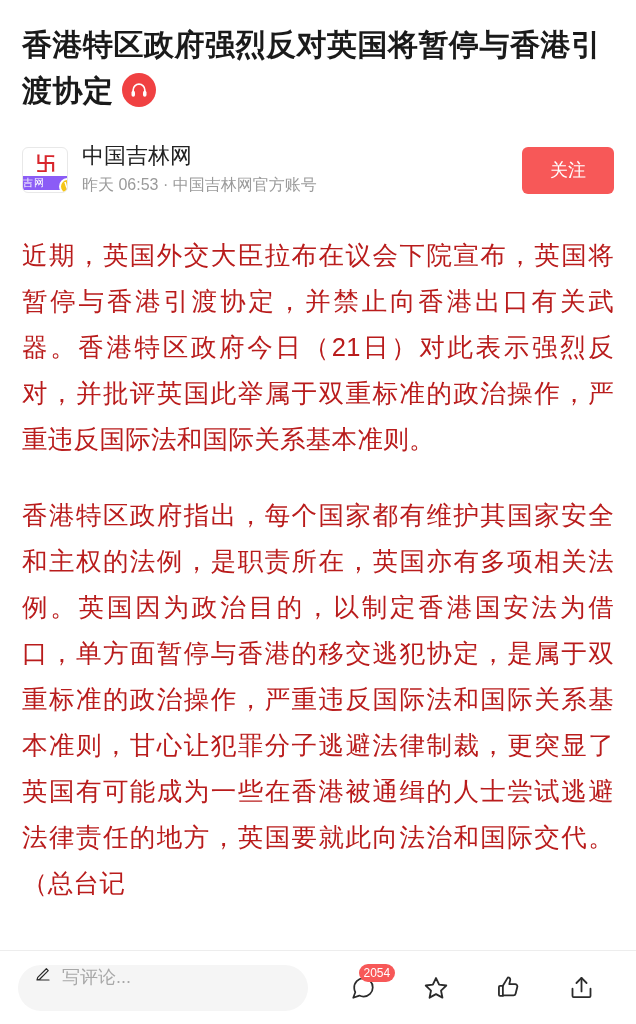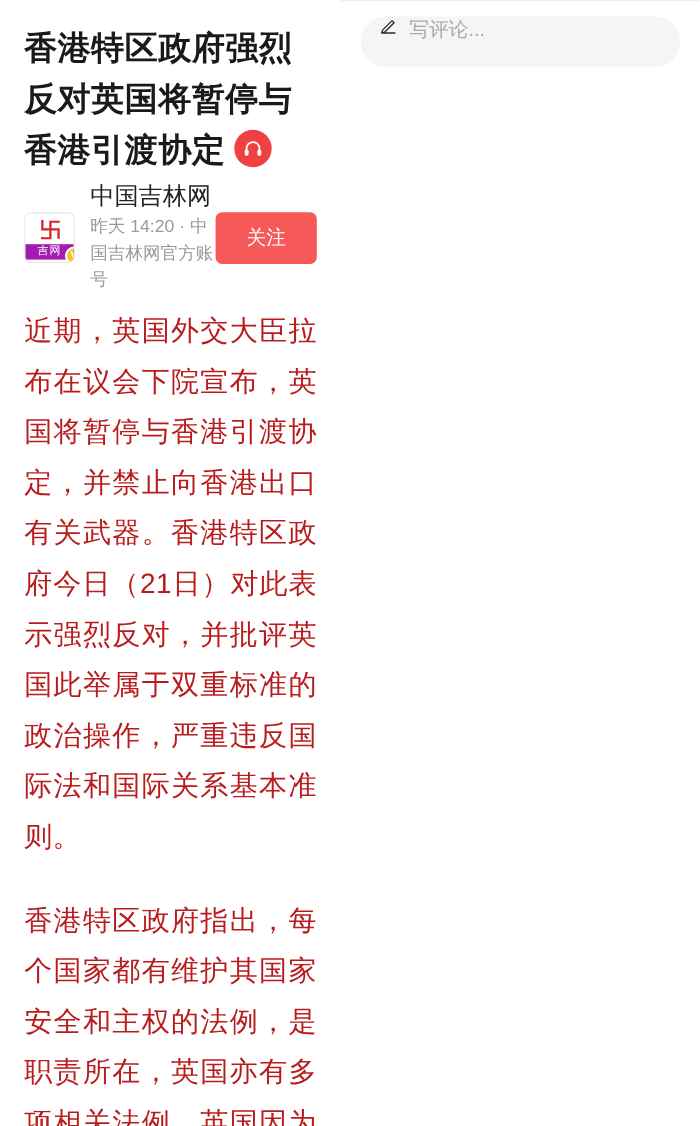--- a/index.html
+++ b/index.html
@@ -9,20 +9,21 @@
     background: #ffffff;
     font-family: "Liberation Sans", sans-serif;
     overflow: hidden;
   }
   .page {
     position: relative;
     width: 636px;
     height: 1024px;
     background: #ffffff;
     display: flex;
+    flex-direction: column;
   }
   .article {
     flex: 1 1 auto;
     overflow: hidden;
     padding: 22px 22px 0 22px;
   }
   .headline {
     font-size: 30px;
     line-height: 46px;
     font-weight: bold;
@@ -70,24 +71,24 @@
     font-size: 19px;
     line-height: 24px;
     text-align: center;
     font-weight: bold;
   }
   .avatar .logo-text {
     position: absolute;
     left: 0;
     bottom: 2px;
     width: 100%;
-    text-align: center;
+    text-align: left;
     font-size: 10px;
     color: #ffffff;
-    background: #a21caf;
+    background: #8b5cf6;
     line-height: 14px;
     letter-spacing: 1px;
   }
   .verified {
     position: absolute;
     left: 36px;
     top: 30px;
     width: 17px;
     height: 17px;
     border-radius: 50%;
@@ -223,21 +224,21 @@
     </h1>
 
     <div class="byline">
       <div class="avatar">
         <div class="logo-mark">卐</div>
         <div class="logo-text">吉网</div>
         <div class="verified">V</div>
       </div>
       <div class="byline-text">
         <div class="source-name">中国吉林网</div>
-        <div class="source-meta">昨天 14:20 · 中国吉林网官方账号</div>
+        <div class="source-meta">昨天 06:53 · 中国吉林网官方账号</div>
       </div>
       <button class="follow-btn">关注</button>
     </div>
 
     <div class="body-text">
       <p>近期，英国外交大臣拉布在议会下院宣布，英国将暂停与香港引渡协定，并禁止向香港出口有关武器。香港特区政府今日（21日）对此表示强烈反对，并批评英国此举属于双重标准的政治操作，严重违反国际法和国际关系基本准则。</p>
       <p>香港特区政府指出，每个国家都有维护其国家安全和主权的法例，是职责所在，英国亦有多项相关法例。英国因为政治目的，以制定香港国安法为借口，单方面暂停与香港的移交逃犯协定，是属于双重标准的政治操作，严重违反国际法和国际关系基本准则，甘心让犯罪分子逃避法律制裁，更突显了英国有可能成为一些在香港被通缉的人士尝试逃避法律责任的地方，英国要就此向法治和国际交代。（总台记</p>
     </div>
 
   </div>
@@ -246,15 +247,46 @@
 
     <div class="comment-box">
       <span class="pen-icon">
         <svg width="18" height="18" viewBox="0 0 24 24" class="stroke-icon">
             <path d="M4 20h16M5 16.5 16.5 5l2.5 2.5L7.5 19 4 20l1-3.5z"></path>
           </svg>
       </span>
       <span>写评论...</span>
     </div>
 
+    <div class="bar-actions">
+
+      <div class="bar-icon">
+        <svg width="26" height="26" viewBox="0 0 24 24" class="stroke-icon">
+            <path d="M21 11.5a8.4 8.4 0 0 1-8.5 8.4 9 9 0 0 1-3.9-.9L3 21l1.9-5.1a8.2 8.2 0 0 1-1-4A8.4 8.4 0 0 1 12.5 3 8.4 8.4 0 0 1 21 11.5z"></path>
+          </svg>
+        <span class="badge">2054</span>
+      </div>
+
+      <div class="bar-icon">
+        <svg width="28" height="28" viewBox="0 0 24 24" class="stroke-icon">
+            <path d="M12 3.5l2.7 5.6 6.1.8-4.5 4.3 1.2 6.1-5.5-3-5.5 3 1.2-6.1L3.2 9.9l6.1-.8L12 3.5z"></path>
+          </svg>
+      </div>
+
+      <div class="bar-icon">
+        <svg width="27" height="27" viewBox="0 0 24 24" class="stroke-icon">
+            <path d="M7 10.5v9H4.5a1 1 0 0 1-1-1v-7a1 1 0 0 1 1-1H7z"></path>
+            <path d="M7 10.5 11.5 3a2 2 0 0 1 2 2.4l-.8 3.6h5.1a2 2 0 0 1 2 2.5l-1.5 6a2 2 0 0 1-2 1.5H7"></path>
+          </svg>
+      </div>
+
+      <div class="bar-icon">
+        <svg width="27" height="27" viewBox="0 0 24 24" class="stroke-icon">
+            <path d="M4 13v6.5a1 1 0 0 0 1 1h14a1 1 0 0 0 1-1V13"></path>
+            <path d="M12 15.5V3.5"></path>
+            <path d="M7.5 8 12 3.5 16.5 8"></path>
+          </svg>
+      </div>
+
+    </div>
   </div>
 
 </div>
 
 </body></html>

